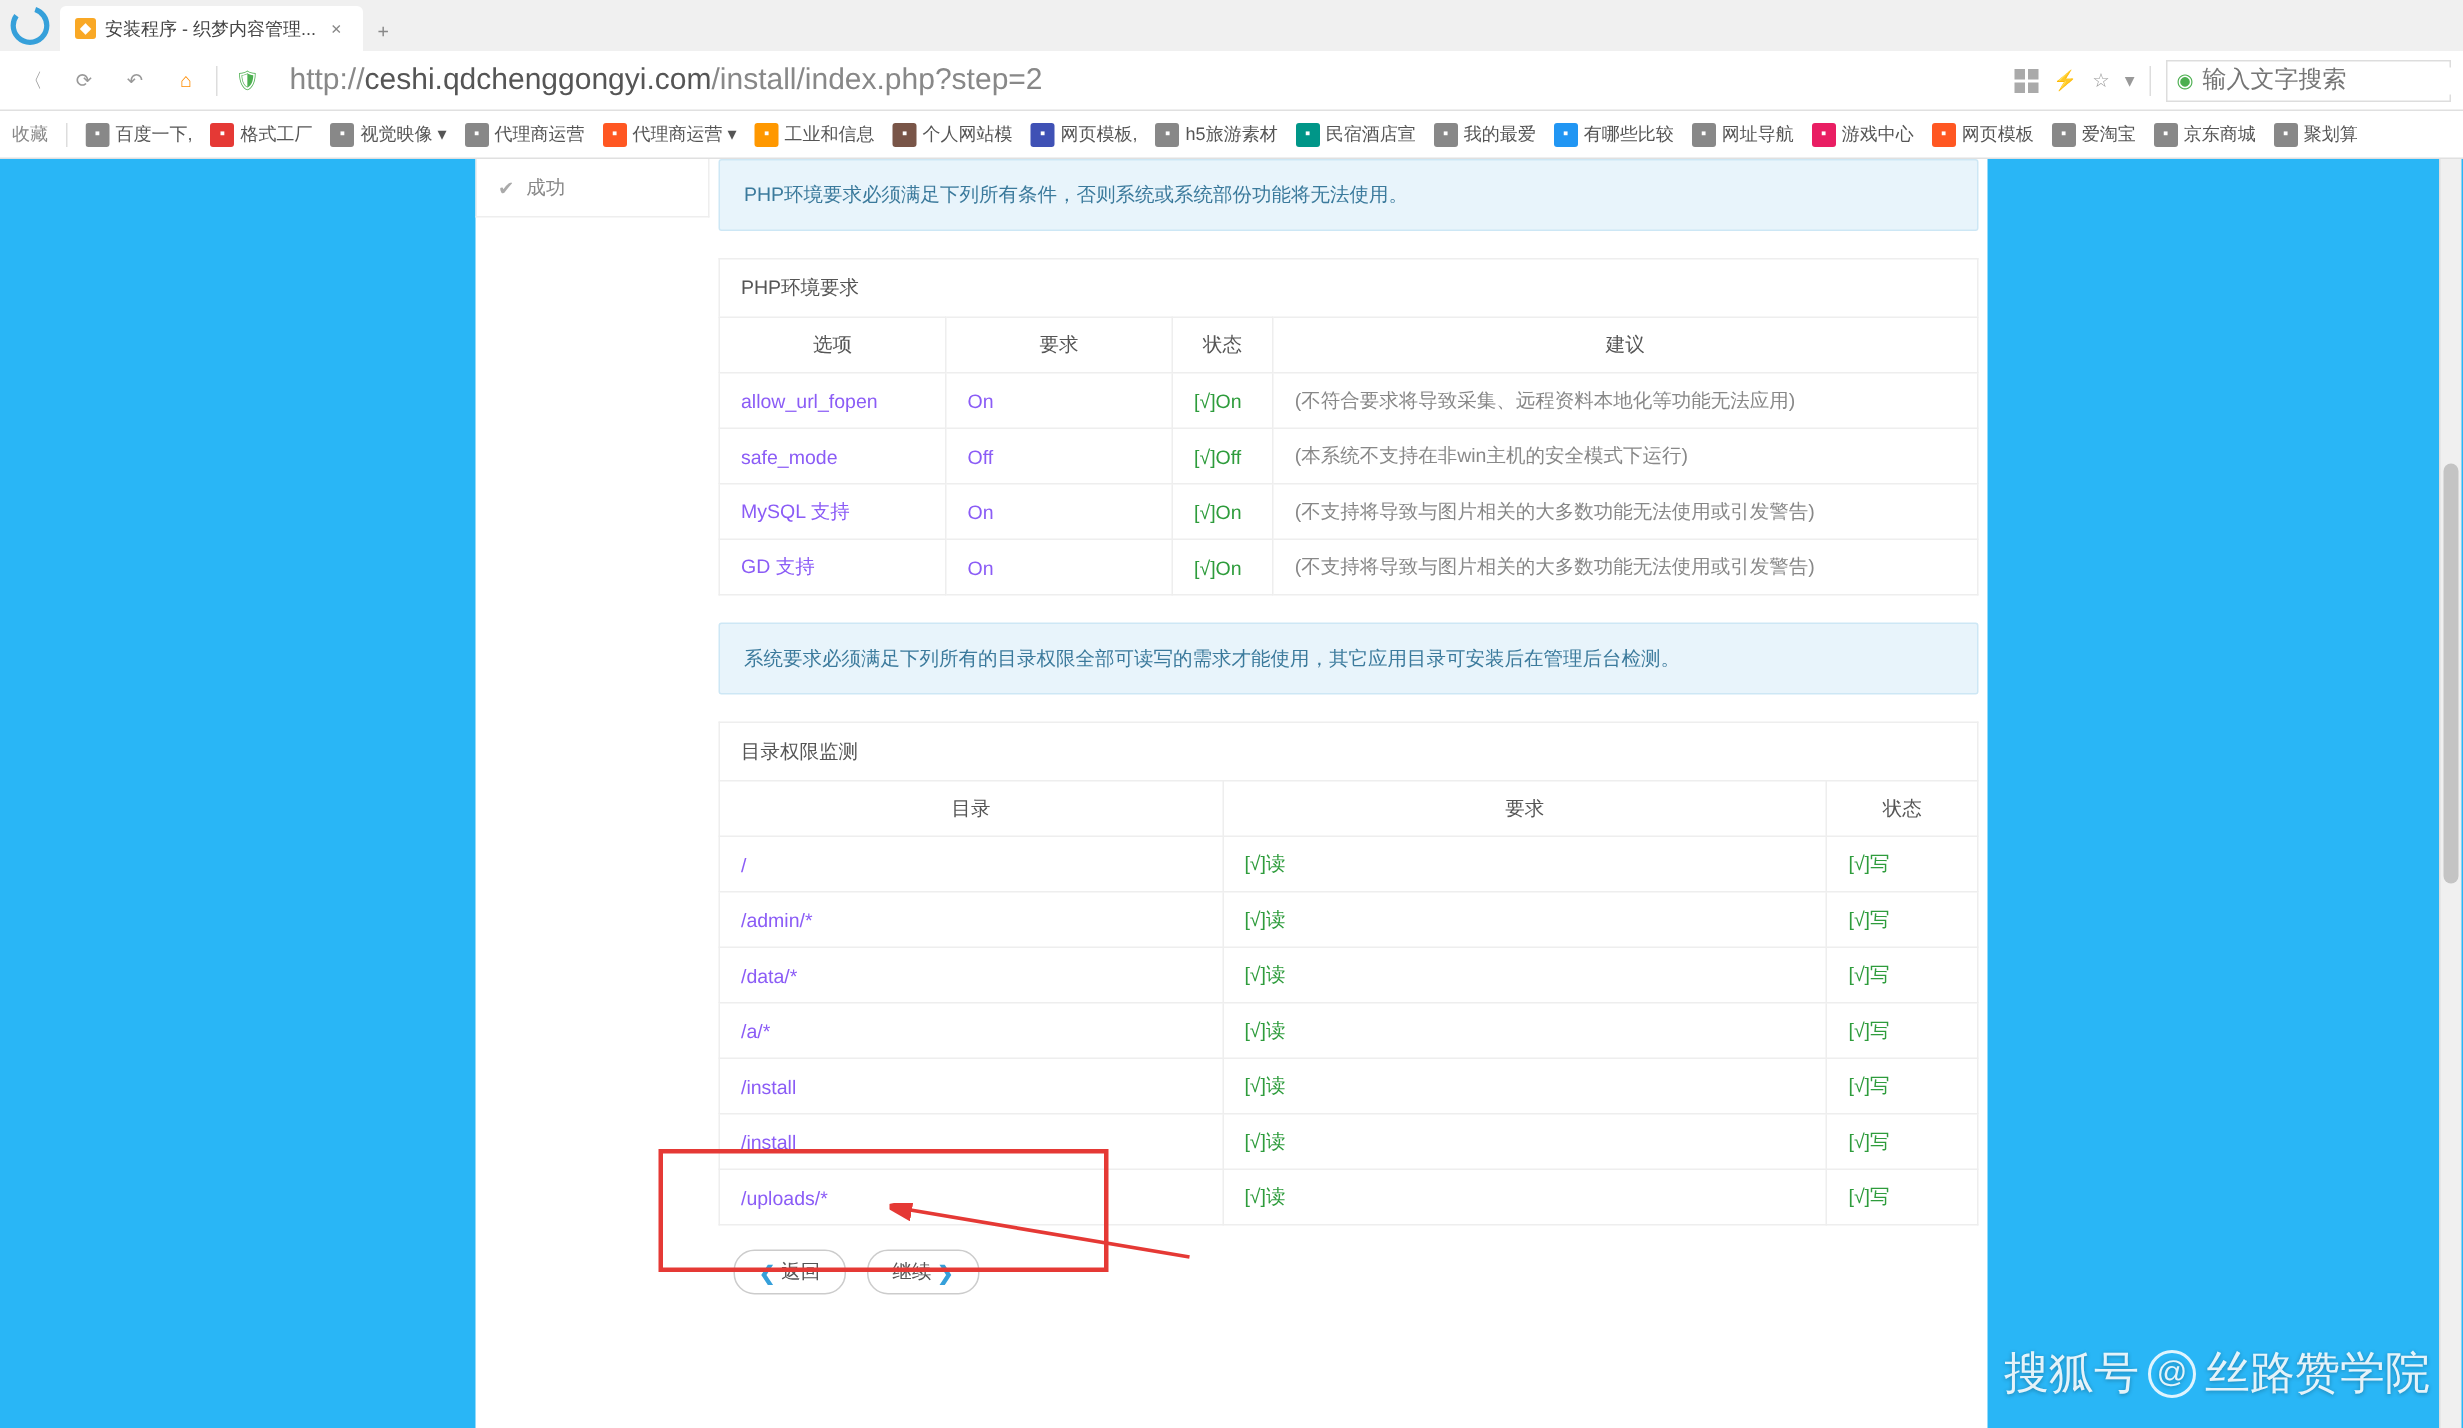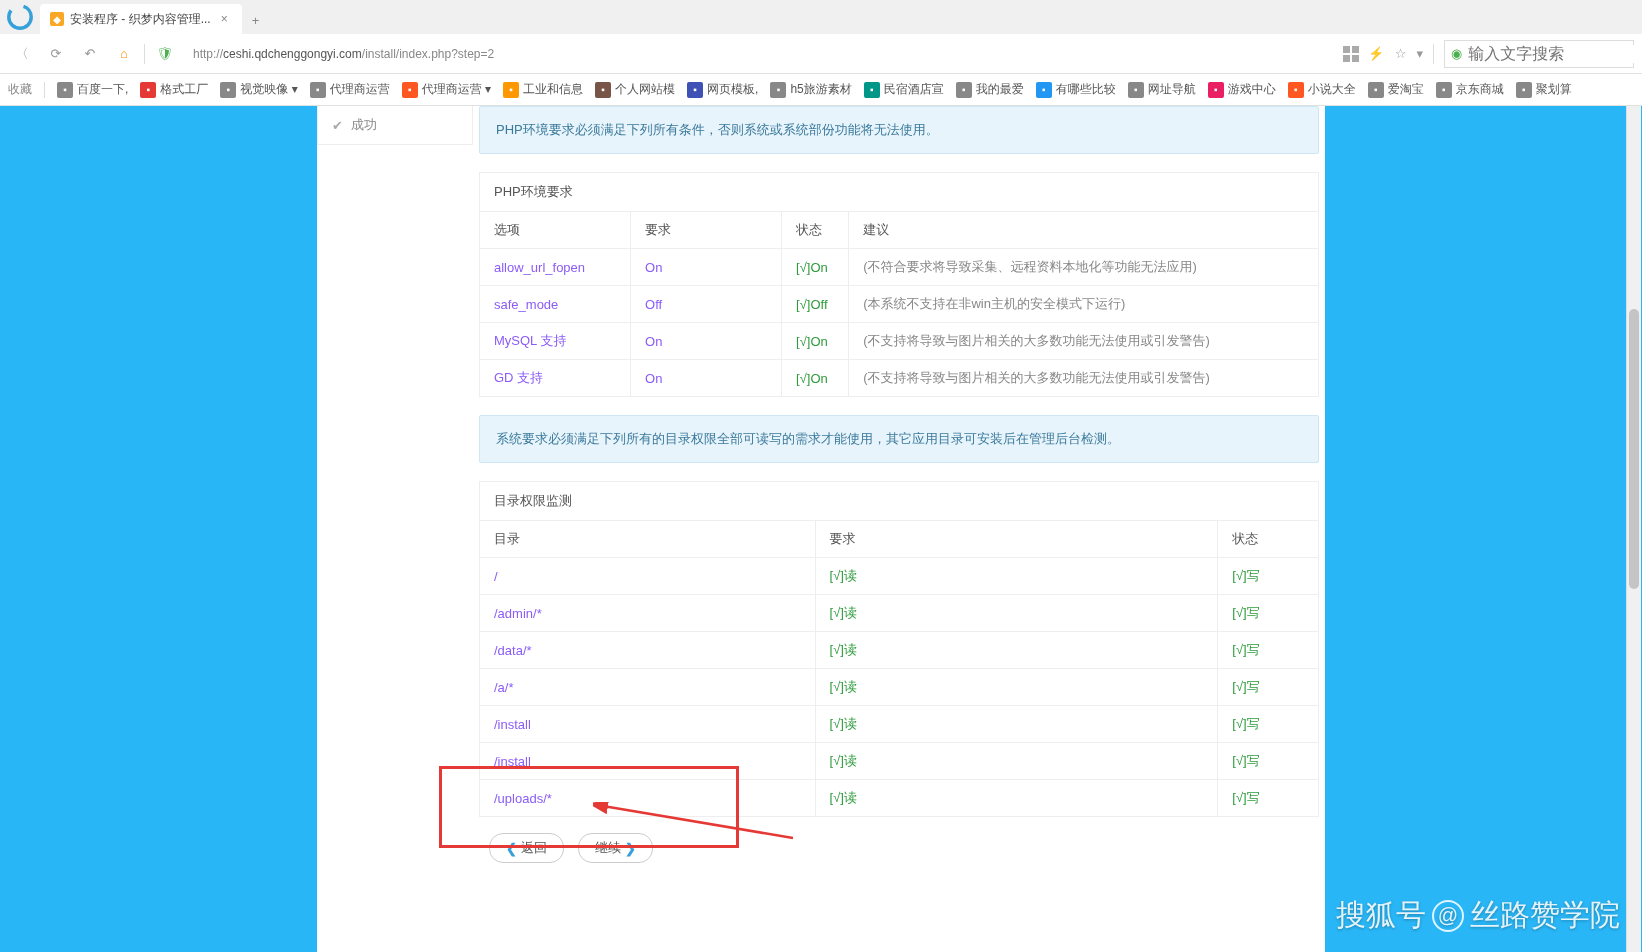--- a/index.html
+++ b/index.html
@@ -11,21 +11,21 @@
 .logo-corner svg { width: 28px; height: 28px; }
 .tab { background: #fff; height: 30px; display: flex; align-items: center; padding: 0 10px; border-radius: 4px 4px 0 0; font-size: 12px; color: #444; gap: 6px; min-width: 180px; }
 .tab-icon { width: 14px; height: 14px; background: #f9a825; border-radius: 2px; display:flex; align-items:center; justify-content:center; font-size:10px; color:#fff; }
 .tab-close { color: #888; padding: 0 4px; cursor: pointer; }
 .new-tab { padding: 6px 10px; color: #888; }
 
 .addr-bar { height: 40px; display: flex; align-items: center; padding: 0 8px; gap: 6px; border-bottom: 1px solid #e0e0e0; }
 .nav-btn { width: 28px; height: 28px; display: flex; align-items: center; justify-content: center; color: #999; border-radius: 3px; }
 .nav-btn.home { color: #ff8c00; }
 .nav-btn.shield { color: #4caf50; }
-.url-box { flex: 1; height: 30px; display: flex; align-items: center; padding: 0 8px; color: #888; font-size: 12px; }
+.url-box { flex: 1; height: 30px; display: flex; align-items: center; padding: 0 8px; color: #888; font-size: 20px; }
 .url-box .host { color: #555; }
 .addr-right { display: flex; align-items: center; gap: 10px; color: #999; }
 .search-box { border:1px solid #ddd; height:28px; display:flex; align-items:center; padding:0 6px; gap:6px; width:190px; }
 .search-box input { border:none; outline:none; font-size:16px; flex:1; color:#888; }
 .qr-icon { width:16px; height:16px; display:grid; grid-template-columns:1fr 1fr; grid-template-rows:1fr 1fr; gap:2px; }
 .qr-icon span { background:#aaa; }
 
 .bookmarks { height: 32px; display: flex; align-items: center; padding: 0 8px; gap: 12px; border-bottom: 1px solid #e0e0e0; font-size: 12px; color: #555; }
 .bm-item { display: flex; align-items: center; gap: 4px; white-space: nowrap; }
 .bm-icon { width: 16px; height: 16px; border-radius: 2px; display:flex; align-items:center; justify-content:center; font-size:10px; color:#fff; flex-shrink:0; }
@@ -38,21 +38,21 @@
 .sidebar { width: 156px; }
 .step-item { padding: 10px 14px; color: #888; font-size: 13px; display:flex; align-items:center; gap:8px; border:1px solid #eee; border-top:none; }
 .step-item .check { color:#aaa; }
 .main { flex: 1; padding: 0 6px; }
 
 .alert { background: #e8f4fb; border: 1px solid #cde7f5; color: #3b7a9c; padding: 14px 16px; font-size: 13px; border-radius: 2px; margin-bottom: 18px; }
 
 .panel-title { padding: 10px 14px; font-size: 13px; color: #555; border:1px solid #eee; border-bottom:none; }
 table { width: 100%; border-collapse: collapse; }
 th, td { text-align: left; padding: 9px 14px; font-size: 13px; border: 1px solid #eee; }
-th { font-weight: normal; color: #555; border-top:1px solid #eee; }
+th { font-weight: normal; color: #555; border-top:1px solid #eee;text-align:center; }
 td { color: #8b5cf6; }
 .ok { color: #2e9c3c; }
 .suggest { color: #888; }
 .panel-gap { height: 18px; }
 
 .btn-row { display:flex; gap:14px; padding: 16px 10px; }
 .btn { border:1px solid #ccc; background:#fff; border-radius: 14px; padding: 5px 16px; font-size:13px; color:#555; display:flex; align-items:center; gap:4px; cursor:pointer; }
 .btn .chev { color:#36a0da; font-weight:bold; }
 
 .red-box { position:absolute; border:3px solid #e53935; pointer-events:none; }
@@ -166,21 +166,21 @@
       <div class="bm-item">
         <span class="bm-icon" style="background:#888">▪</span>
         <span>网址导航</span>
       </div>
       <div class="bm-item">
         <span class="bm-icon" style="background:#e91e63">▪</span>
         <span>游戏中心</span>
       </div>
       <div class="bm-item">
         <span class="bm-icon" style="background:#ff5722">▪</span>
-        <span>小说大全</span>
+        <span>网页模板</span>
       </div>
       <div class="bm-item">
         <span class="bm-icon" style="background:#888">▪</span>
         <span>爱淘宝</span>
       </div>
       <div class="bm-item">
         <span class="bm-icon" style="background:#888">▪</span>
         <span>京东商城</span>
       </div>
       <div class="bm-item">

